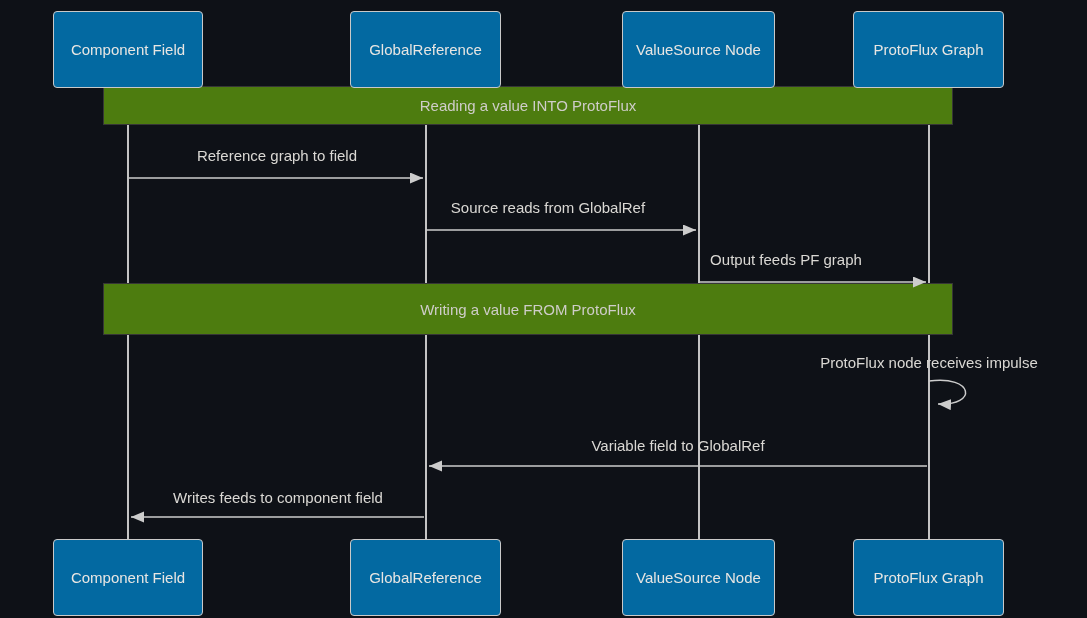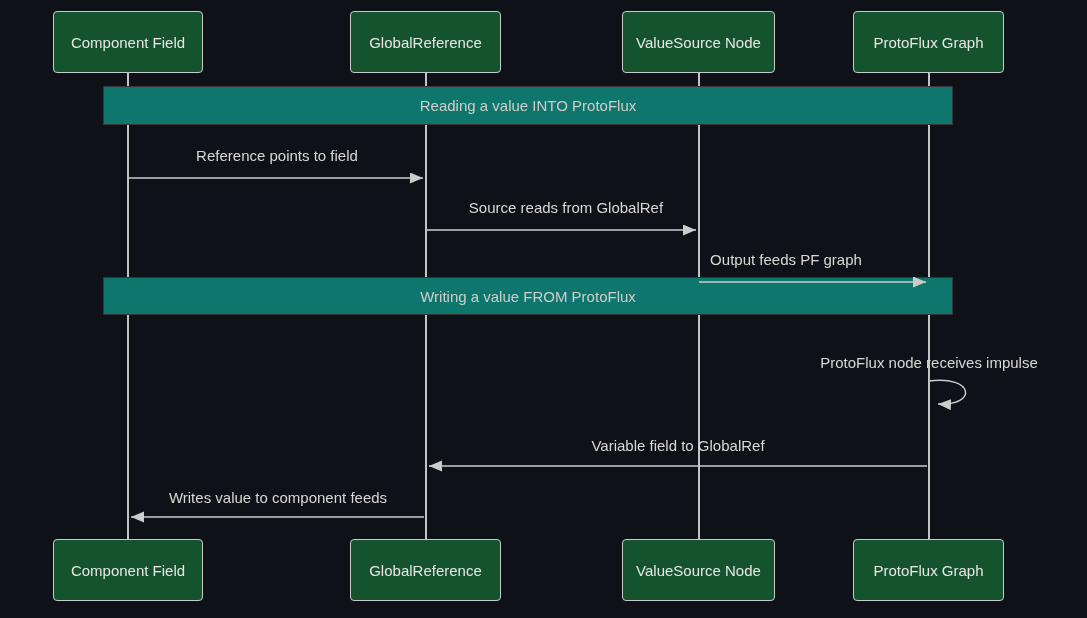--- a/index.html
+++ b/index.html
@@ -20,21 +20,21 @@
     top: 73px;
     height: 467px;
     width: 1.5px;
     background: #c4c4c4;
     z-index: 1;
   }
   .band {
     position: absolute;
     left: 103px;
     width: 850px;
-    background: #0f766e;
+    background: #4d7c0f;
     border: 1px solid #363636;
     box-sizing: border-box;
     display: flex;
     align-items: center;
     justify-content: center;
     z-index: 2;
   }
   .band-label {
     color: #cfcdc9;
     font-size: 15px;
@@ -50,22 +50,22 @@
     position: absolute;
     transform: translateX(-50%);
     color: #dad8d4;
     font-size: 15px;
     line-height: 18px;
     white-space: nowrap;
     z-index: 4;
   }
   .actor {
     position: absolute;
-    height: 62px;
-    background: #14532d;
+    height: 77px;
+    background: #0369a1;
     border: 1.5px solid #c9c9c9;
     border-radius: 4px;
     box-sizing: border-box;
     display: flex;
     align-items: center;
     justify-content: center;
     z-index: 5;
   }
   .actor-label {
     color: #e8e6e3;
@@ -79,44 +79,44 @@
 <div class="stage">
 
   <div class="lifeline" style="left:127px"></div>
   <div class="lifeline" style="left:425px"></div>
   <div class="lifeline" style="left:698px"></div>
   <div class="lifeline" style="left:928px"></div>
 
   <div class="band" style="top:86px;height:39px">
     <span class="band-label">Reading a value INTO ProtoFlux</span>
   </div>
-  <div class="band" style="top:277px;height:38px">
+  <div class="band" style="top:283px;height:52px">
     <span class="band-label">Writing a value FROM ProtoFlux</span>
   </div>
 
   <svg class="overlay" width="1087" height="618" viewBox="0 0 1087 618">
     <defs>
       <marker id="arrowhead" markerUnits="userSpaceOnUse" markerWidth="14" markerHeight="12" refX="13" refY="5.5" orient="auto">
         <polygon points="0,0 13,5.5 0,11" fill="#cccccc"></polygon>
       </marker>
     </defs>
     <line x1="129" y1="178" x2="423" y2="178" stroke="#cccccc" stroke-width="1.5" marker-end="url(#arrowhead)"></line>
     <line x1="426" y1="230" x2="696" y2="230" stroke="#cccccc" stroke-width="1.5" marker-end="url(#arrowhead)"></line>
     <line x1="699" y1="282" x2="926" y2="282" stroke="#cccccc" stroke-width="1.5" marker-end="url(#arrowhead)"></line>
     <path d="M 929 381 C 974 375 978 406 938 404" fill="none" stroke="#cccccc" stroke-width="1.5" marker-end="url(#arrowhead)"></path>
     <line x1="927" y1="466" x2="429" y2="466" stroke="#cccccc" stroke-width="1.5" marker-end="url(#arrowhead)"></line>
     <line x1="424" y1="517" x2="131" y2="517" stroke="#cccccc" stroke-width="1.5" marker-end="url(#arrowhead)"></line>
   </svg>
 
-  <div class="msg-label" style="left:277px;top:147px">Reference points to field</div>
-  <div class="msg-label" style="left:566px;top:199px">Source reads from GlobalRef</div>
+  <div class="msg-label" style="left:277px;top:147px">Reference graph to field</div>
+  <div class="msg-label" style="left:548px;top:199px">Source reads from GlobalRef</div>
   <div class="msg-label" style="left:786px;top:251px">Output feeds PF graph</div>
   <div class="msg-label" style="left:929px;top:354px">ProtoFlux node receives impulse</div>
   <div class="msg-label" style="left:678px;top:437px">Variable field to GlobalRef</div>
-  <div class="msg-label" style="left:278px;top:489px">Writes value to component feeds</div>
+  <div class="msg-label" style="left:278px;top:489px">Writes feeds to component field</div>
 
   <div class="actor" style="left:53px;top:11px;width:150px">
     <span class="actor-label">Component Field</span>
   </div>
   <div class="actor" style="left:350px;top:11px;width:151px">
     <span class="actor-label">GlobalReference</span>
   </div>
   <div class="actor" style="left:622px;top:11px;width:153px">
     <span class="actor-label">ValueSource Node</span>
   </div>

